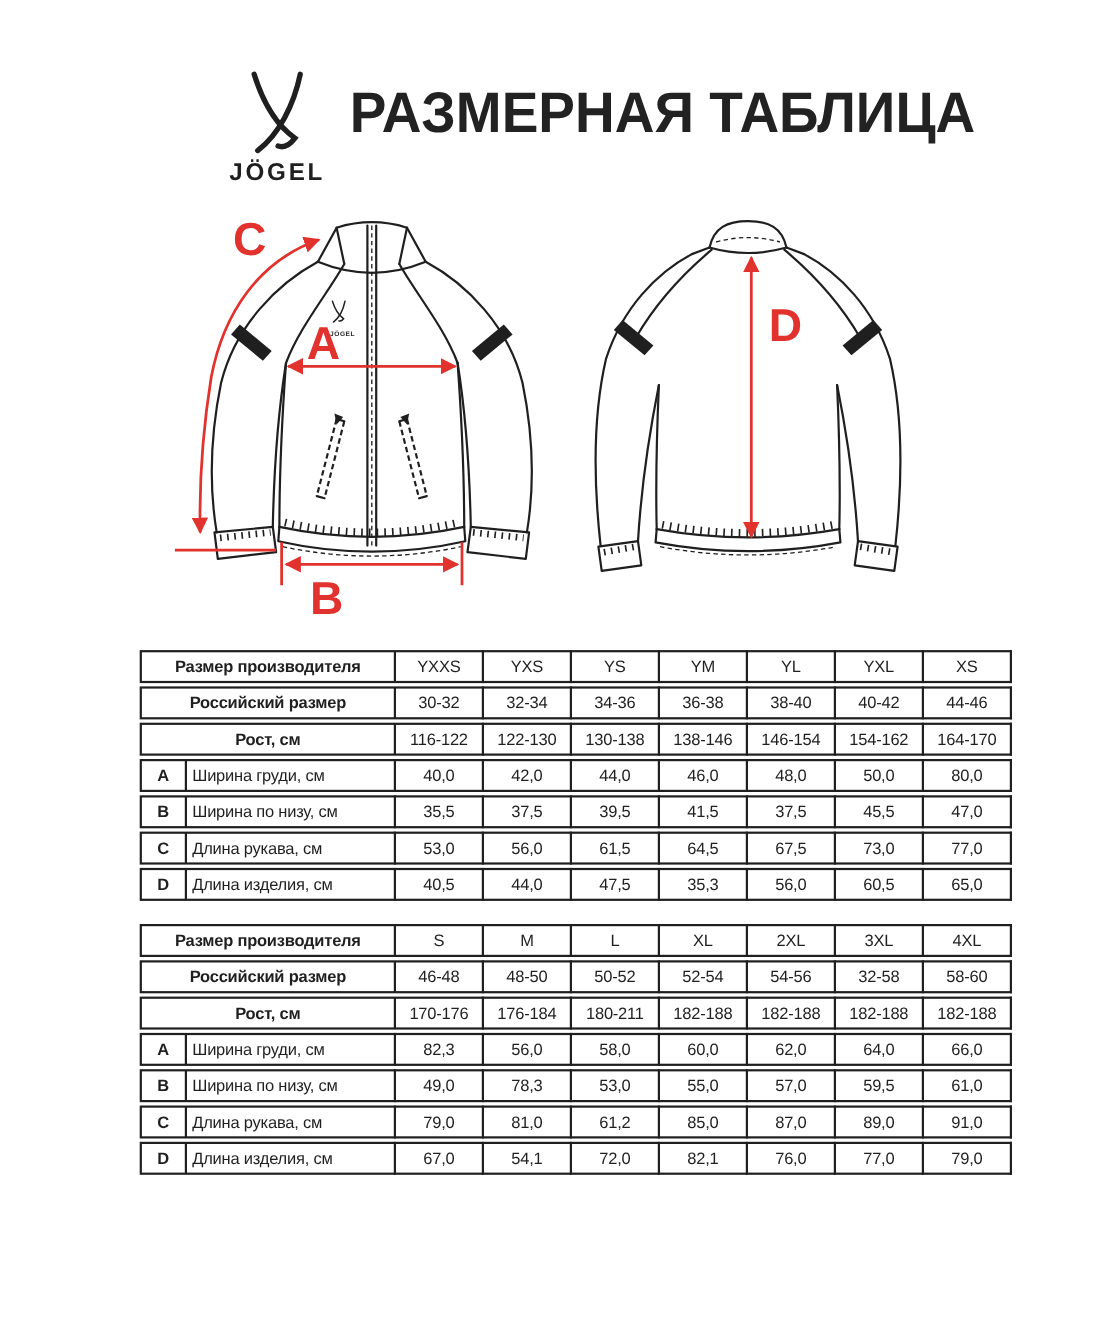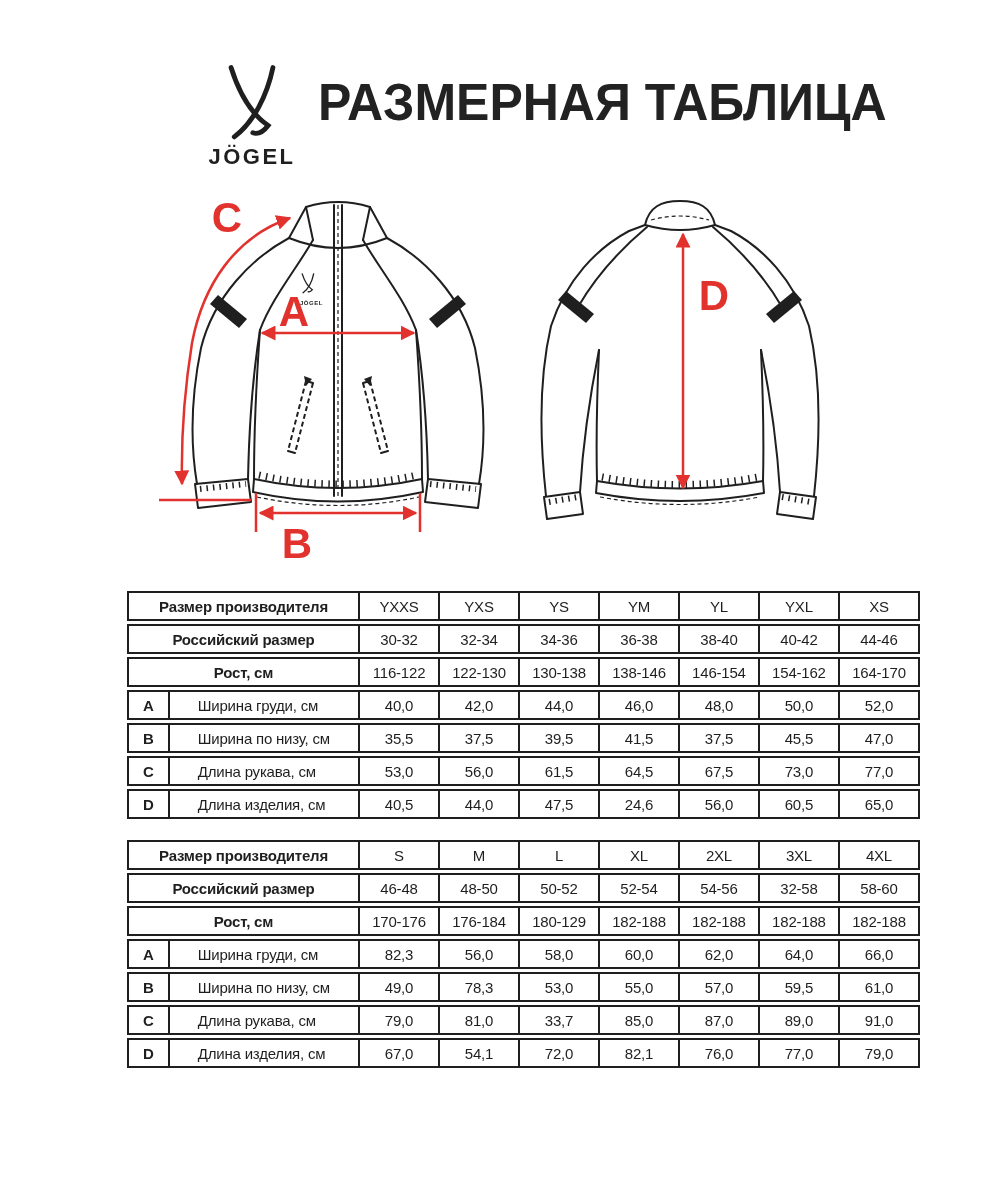--- a/index.html
+++ b/index.html
@@ -34,21 +34,21 @@
   table.size { border-collapse:separate; border-spacing:0 3px; table-layout:fixed;
                width:793px; }
   table.size + table.size { margin-top:15px; }
   table.size td { box-sizing:border-box; height:30px; padding:0 3px;
                   border:solid var(--ink); border-width:2px 2px 2px 0;
                   text-align:center; font-size:15px; letter-spacing:-0.2px;
                   overflow:hidden; white-space:nowrap; }
   table.size td:first-child { border-left-width:2px; }
   table.size td.lbl    { font-weight:700; }
   table.size td.letter { font-weight:700; }
-  table.size td.mlabel { text-align:left; padding-left:28px; font-weight:400; }
+  table.size td.mlabel { text-align:left; padding-left:5px; font-weight:400; }
   table.size td.val    { font-weight:400; }
 </style>
 </head>
 <body>
 
 <div class="page">
 
   <div class="brand">
     <svg class="mark" width="58" height="78" viewBox="0 0 72 96" aria-hidden="true">
       <g id="jmark" stroke="#1f1f1f" fill="none" stroke-linecap="round">
@@ -198,21 +198,21 @@
           </tr>
           <tr>
             <td class="letter">A</td>
             <td class="mlabel">Ширина груди, см</td>
             <td class="val">40,0</td>
             <td class="val">42,0</td>
             <td class="val">44,0</td>
             <td class="val">46,0</td>
             <td class="val">48,0</td>
             <td class="val">50,0</td>
-            <td class="val">52,0</td>
+            <td class="val">80,0</td>
           </tr>
           <tr>
             <td class="letter">B</td>
             <td class="mlabel">Ширина по низу, см</td>
             <td class="val">35,5</td>
             <td class="val">37,5</td>
             <td class="val">39,5</td>
             <td class="val">41,5</td>
             <td class="val">37,5</td>
             <td class="val">45,5</td>
@@ -228,21 +228,21 @@
             <td class="val">67,5</td>
             <td class="val">73,0</td>
             <td class="val">77,0</td>
           </tr>
           <tr>
             <td class="letter">D</td>
             <td class="mlabel">Длина изделия, см</td>
             <td class="val">40,5</td>
             <td class="val">44,0</td>
             <td class="val">47,5</td>
-            <td class="val">24,6</td>
+            <td class="val">35,3</td>
             <td class="val">56,0</td>
             <td class="val">60,5</td>
             <td class="val">65,0</td>
           </tr>
         </tbody>
     </table>
 
     <table class="size">
       <colgroup>
         <col style="width:40px">
@@ -273,21 +273,21 @@
             <td class="val">50-52</td>
             <td class="val">52-54</td>
             <td class="val">54-56</td>
             <td class="val">32-58</td>
             <td class="val">58-60</td>
           </tr>
           <tr>
             <td class="lbl" colspan="2">Рост, см</td>
             <td class="val">170-176</td>
             <td class="val">176-184</td>
-            <td class="val">180-129</td>
+            <td class="val">180-211</td>
             <td class="val">182-188</td>
             <td class="val">182-188</td>
             <td class="val">182-188</td>
             <td class="val">182-188</td>
           </tr>
           <tr>
             <td class="letter">A</td>
             <td class="mlabel">Ширина груди, см</td>
             <td class="val">82,3</td>
             <td class="val">56,0</td>
@@ -306,21 +306,21 @@
             <td class="val">55,0</td>
             <td class="val">57,0</td>
             <td class="val">59,5</td>
             <td class="val">61,0</td>
           </tr>
           <tr>
             <td class="letter">C</td>
             <td class="mlabel">Длина рукава, см</td>
             <td class="val">79,0</td>
             <td class="val">81,0</td>
-            <td class="val">33,7</td>
+            <td class="val">61,2</td>
             <td class="val">85,0</td>
             <td class="val">87,0</td>
             <td class="val">89,0</td>
             <td class="val">91,0</td>
           </tr>
           <tr>
             <td class="letter">D</td>
             <td class="mlabel">Длина изделия, см</td>
             <td class="val">67,0</td>
             <td class="val">54,1</td>

